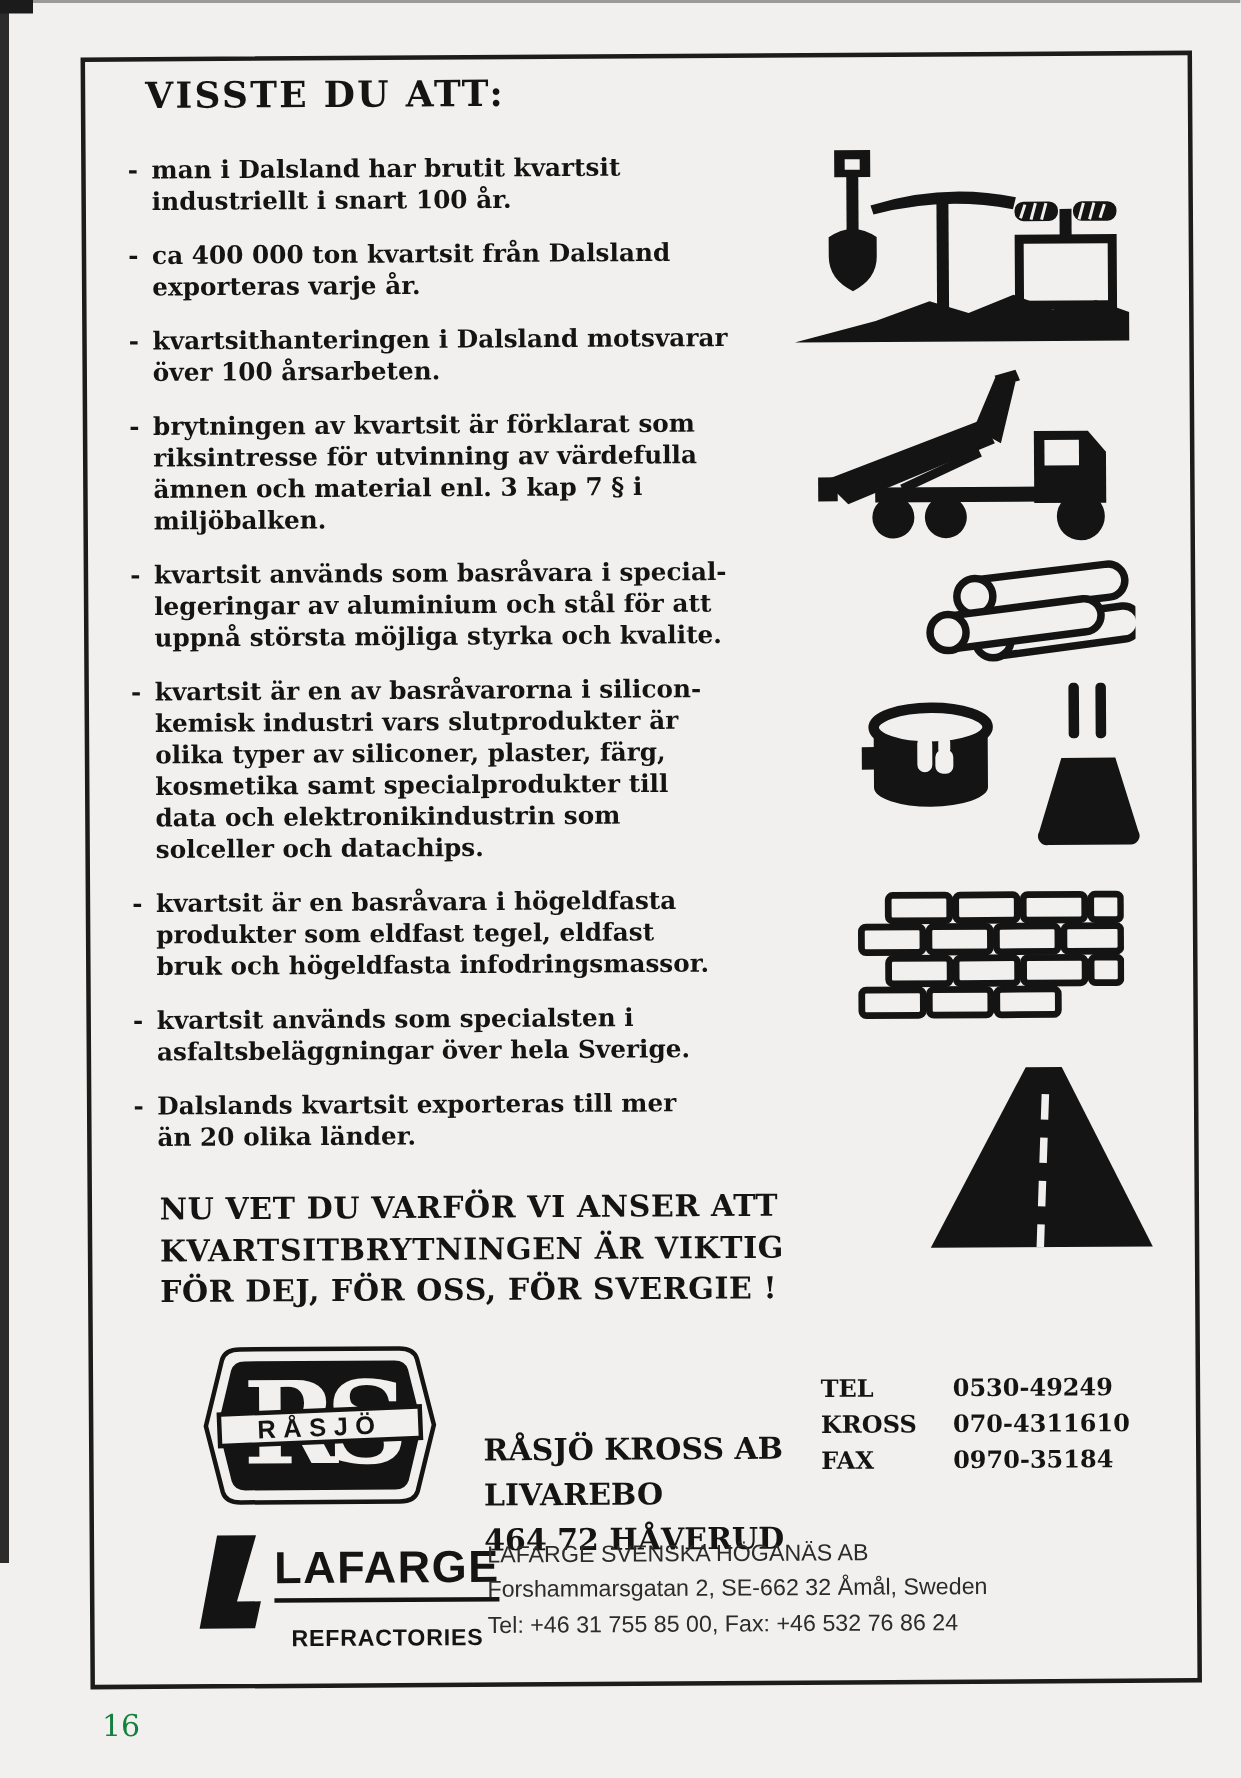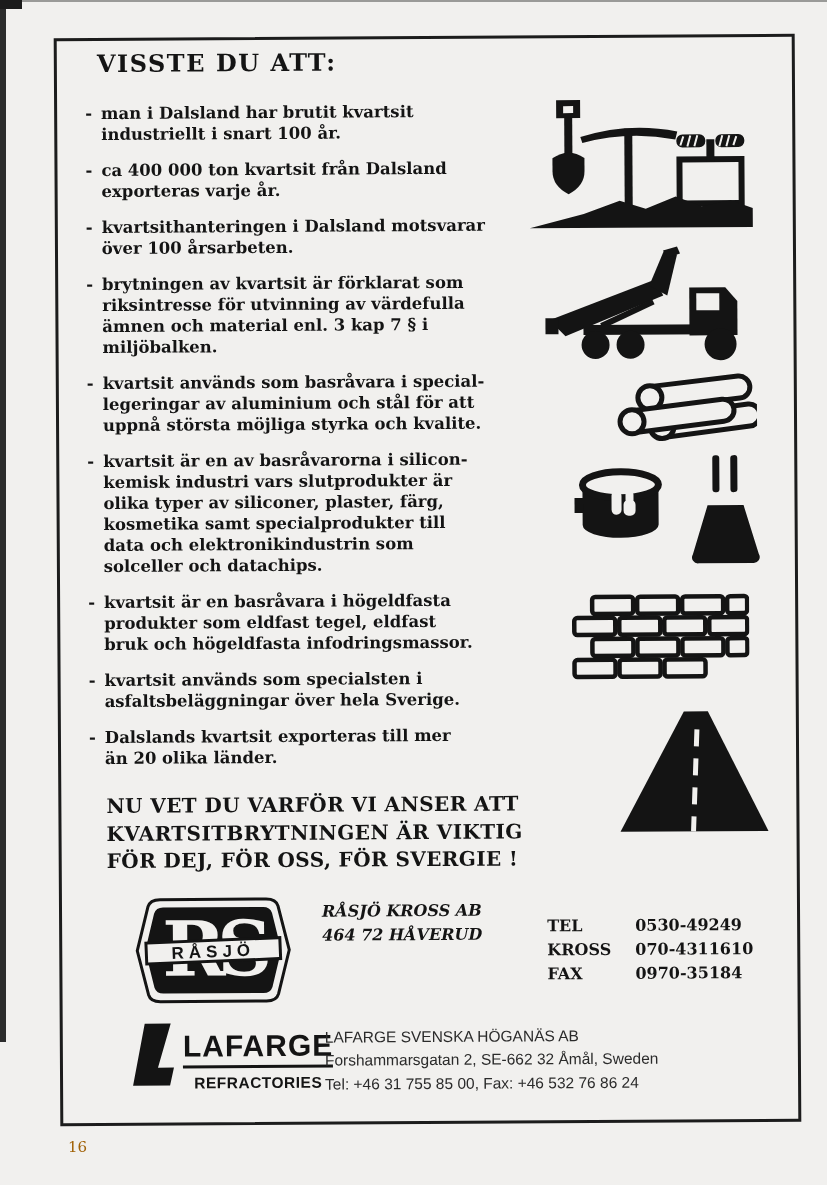--- a/index.html
+++ b/index.html
@@ -26,32 +26,32 @@
   .bullet .dash{flex:0 0 auto;}
   .btxt{white-space:pre-line;}
   .slogan{
     left:45px;top:752px;font-size:20px;font-weight:bold;line-height:1.38;
     letter-spacing:.4px;white-space:pre-line;
   }
   .icon-box{position:absolute;}
   .icon-box svg{display:block;}
   
   .rasjo-logo{left:72px;top:856px;}
-  .rasjo-address{left:260px;top:860px;font-size:16px;font-weight:bold;line-height:1.5;font-style:italic;}
+  .rasjo-address{left:260px;top:912px;font-size:20px;font-weight:bold;line-height:1.5;}
   .rasjo-contacts{left:485px;top:876px;font-size:16px;font-weight:bold;line-height:1.5;
     display:grid;grid-template-columns:78px auto;column-gap:10px;}
   
   .lafarge-logo{left:66px;top:981px;display:flex;align-items:flex-start;gap:6px;}
   .lafarge-wordmark{font-family:"Liberation Sans", sans-serif;margin-top:10px;}
   .lafarge-name{font-size:30px;font-weight:bold;letter-spacing:1px;line-height:1;
     border-bottom:3px solid #141414;padding-bottom:4px;}
-  .lafarge-sub{font-size:15.5px;font-weight:bold;letter-spacing:.5px;text-align:center;margin-top:6px;}
+  .lafarge-sub{font-size:15.5px;font-weight:bold;letter-spacing:.5px;text-align:center;margin-top:16px;}
   .lafarge-text{left:262px;top:986px;font-family:"Liberation Sans", sans-serif;
     font-size:15.5px;line-height:1.5;color:#2b2b2b;}
-  .page-number{position:absolute;left:68px;top:1138px;font-size:15px;color:#a16207;}
+  .page-number{position:absolute;left:68px;top:1138px;font-size:20px;color:#15803d;}
 </style>
 </head>
 <body>
 
 <div class="scan-left"></div>
 <div class="scan-top-line"></div>
 <div class="scan-top-smudge"></div>
 
 <div class="frame">
 
@@ -215,20 +215,21 @@
       <path d="M26 3 L132 3 Q142 3 144 10 L155 54 L144 98 Q142 105 132 105 L26 105 Q16 105 14 98 L3 54 L14 10 Q16 3 26 3 Z" fill="none" stroke="#141414" stroke-width="3"></path>
       <path d="M29 11 L129 11 Q136 11 138 17 L147 54 L138 91 Q136 97 129 97 L29 97 Q22 97 20 91 L11 54 L20 17 Q22 11 29 11 Z" fill="#141414"></path>
       <text x="79" y="79" font-family="DejaVu Serif, serif" font-size="76" font-weight="bold" fill="#f1f0ee" text-anchor="middle" letter-spacing="-8">RS</text>
       <rect x="12" y="44" width="134" height="21" fill="#f1f0ee" stroke="#141414" stroke-width="3" transform="rotate(-2 79 54)"></rect>
       <text x="79" y="61" font-family="Liberation Sans, sans-serif" font-size="17" font-weight="bold" fill="#141414" text-anchor="middle" letter-spacing="5" transform="rotate(-2 79 54)">RÅSJÖ</text>
     </svg>
   </div>
 
   <div class="abs rasjo-address">
     <div>RÅSJÖ KROSS AB</div>
+    <div>LIVAREBO</div>
     <div>464 72 HÅVERUD</div>
   </div>
 
   <div class="abs rasjo-contacts">
     <span>TEL</span>
       <span>0530-49249</span>
     <span>KROSS</span>
       <span>070-4311610</span>
     <span>FAX</span>
       <span>0970-35184</span>

